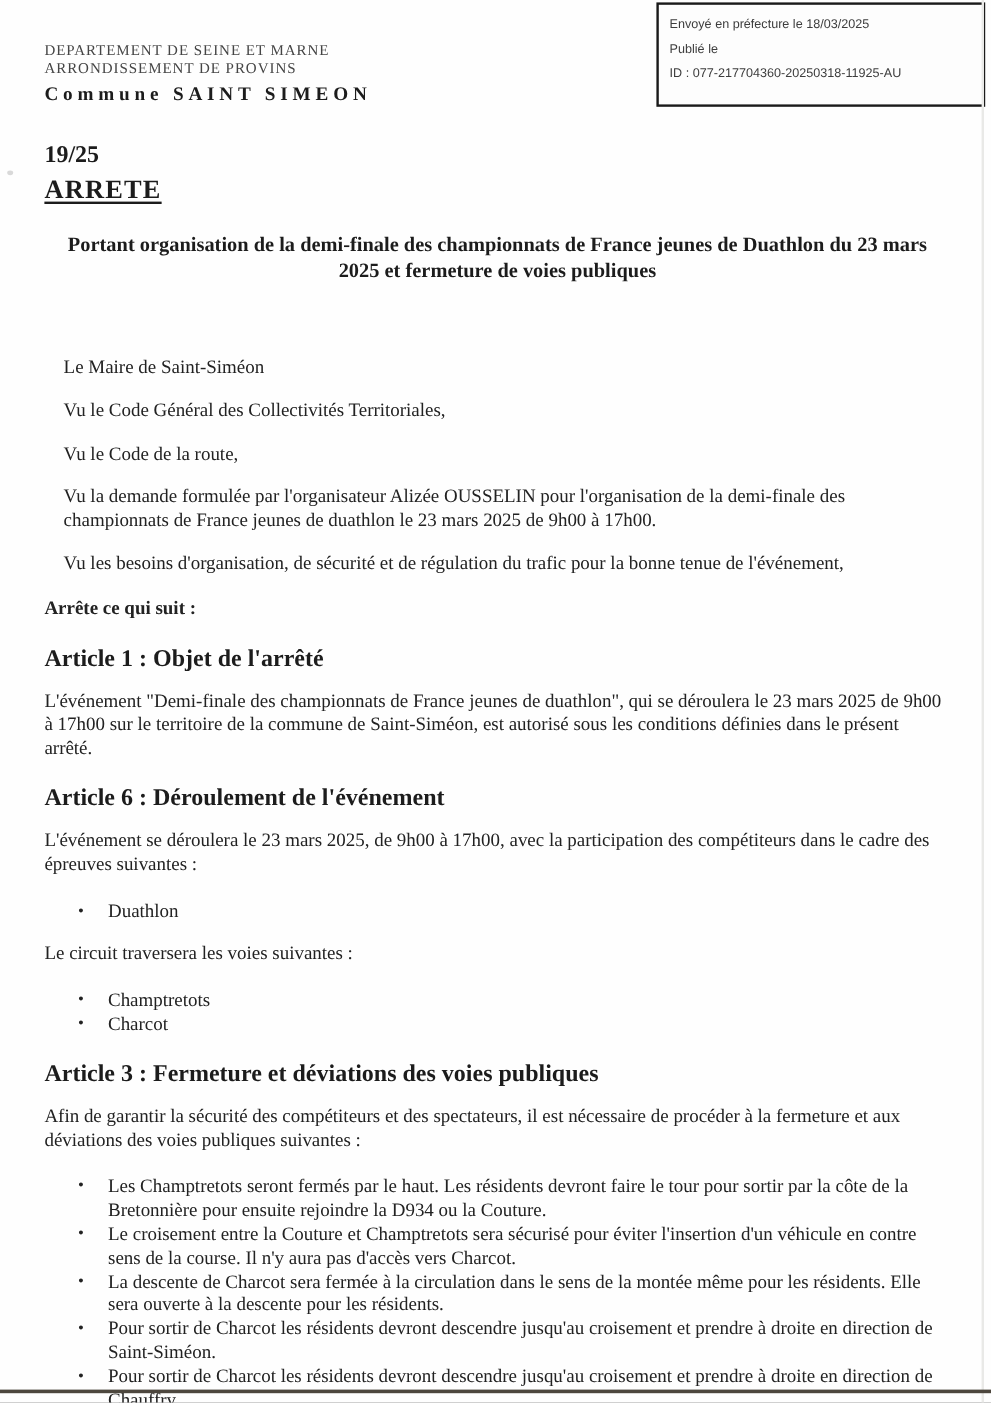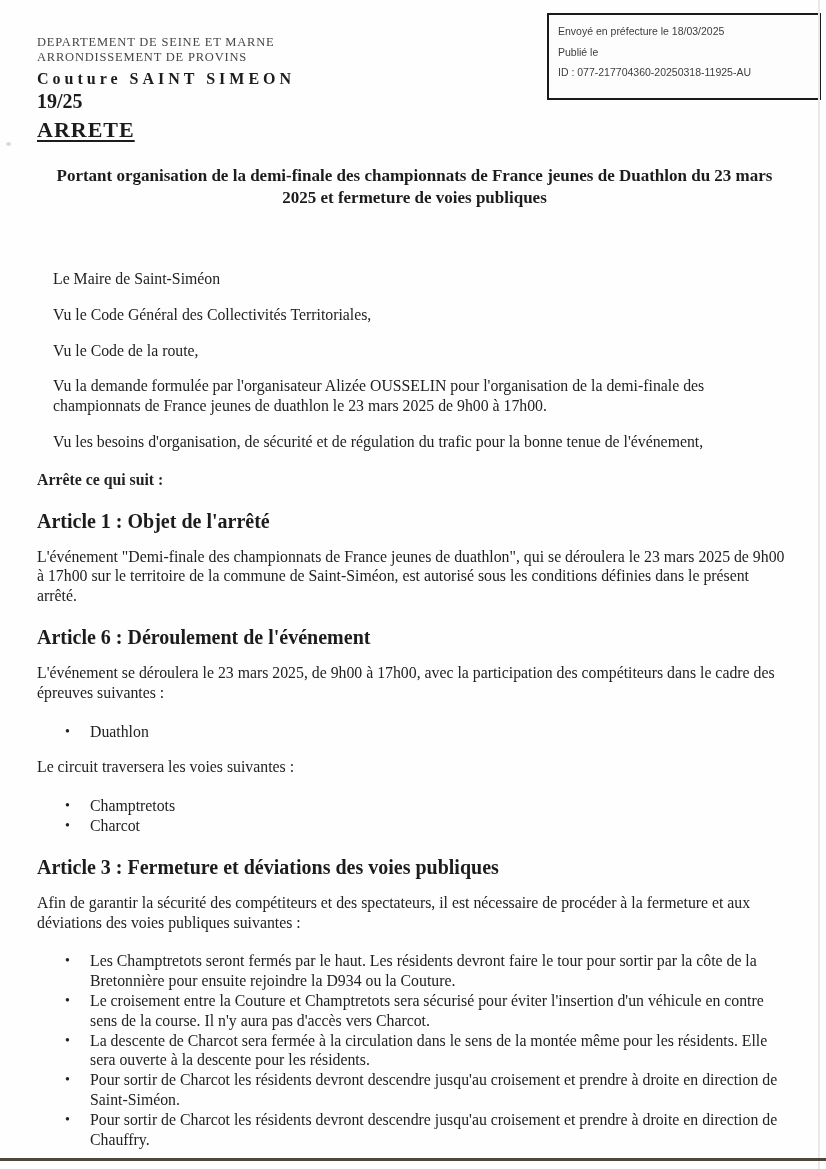--- a/index.html
+++ b/index.html
@@ -12,28 +12,28 @@
     overflow:hidden;
     margin:0 auto;
   }
   .content{position:absolute;left:37px;top:0;width:755px;}
   
   .letterhead{margin-top:35px;}
   .lh-line{font-size:12.5px;letter-spacing:.8px;color:#454545;line-height:15px;}
   .lh-commune{font-size:16px;font-weight:bold;letter-spacing:4px;color:#1c1c1c;margin-top:4px;line-height:20px;}
   
   .stamp{
-    position:absolute;left:547px;top:13px;width:274px;height:87px;
+    position:absolute;left:547px;top:2px;width:274px;height:87px;
     border:2px solid #1a1a1a;background:#fdfdfd;box-sizing:border-box;
     font-family:"Liberation Sans", sans-serif;font-size:10.5px;color:#3d3d3d;
     padding:6px 0 0 9px;
   }
   .stamp-line{line-height:20.5px;white-space:nowrap;}
   
-  .doc-number{font-size:20px;font-weight:bold;color:#1c1c1c;line-height:24px;}
+  .doc-number{margin-top:28px;font-size:20px;font-weight:bold;color:#1c1c1c;line-height:24px;}
   
   .title{margin:4px 0 0 0;text-align:left;font-size:22px;font-weight:bold;letter-spacing:1px;color:#1c1c1c;line-height:26px;}
   .title span{text-decoration:underline;text-underline-offset:3px;}
   .subtitle{margin:22px auto 0 auto;text-align:center;font-size:17px;font-weight:bold;color:#1c1c1c;line-height:22px;width:748px;}
   
   .preamble{margin-top:60px;}
   .preamble p{margin:16px;font-size:15.8px;line-height:19.8px;}
   p.para{margin:16px 0 0 0;font-size:15.8px;line-height:19.8px;}
   p.enacting{margin:18px 0 0 0;font-size:15.8px;font-weight:bold;line-height:19.8px;}
   h3.article{margin:21px 0 0 0;font-size:20px;font-weight:bold;color:#1c1c1c;line-height:20px;}
@@ -55,21 +55,21 @@
     <div class="stamp-line">Envoyé en préfecture le 18/03/2025</div>
     <div class="stamp-line">Publié le</div>
     <div class="stamp-line">ID : 077-217704360-20250318-11925-AU</div>
   </div>
 
   <div class="content">
 
     <div class="letterhead">
       <div class="lh-line">DEPARTEMENT DE SEINE ET MARNE</div>
       <div class="lh-line">ARRONDISSEMENT DE PROVINS</div>
-      <div class="lh-commune">Couture SAINT SIMEON</div>
+      <div class="lh-commune">Commune SAINT SIMEON</div>
     </div>
 
     <div class="doc-number">19/25</div>
 
     <h1 class="title"><span>ARRETE</span></h1>
 
     <h2 class="subtitle">Portant organisation de la demi-finale des championnats de France jeunes de Duathlon du 23 mars 2025 et fermeture de voies publiques</h2>
 
     <div class="preamble">
       <p>Le Maire de Saint-Siméon</p>

